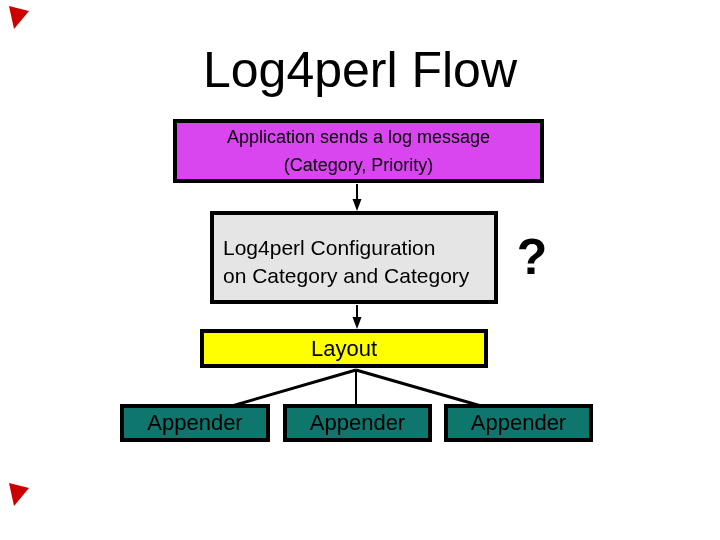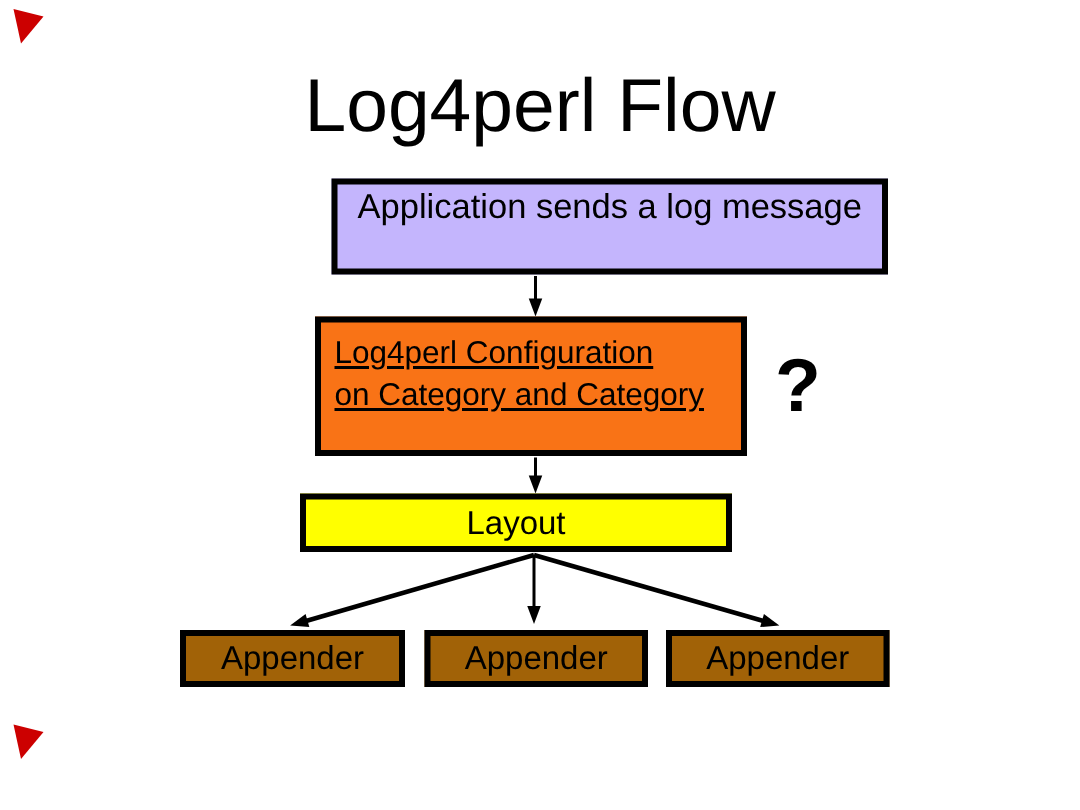--- a/index.html
+++ b/index.html
@@ -24,54 +24,52 @@
 
   .node {
     position: absolute;
     box-sizing: border-box;
     border: 4px solid #000000;
     color: #000000;
   }
 
   .app-box {
     left: 173px; top: 119px; width: 371px; height: 64px;
-    background: #c4b5fd;
-    font-size: 23px; line-height: 28px;
+    background: #d946ef;
+    font-size: 18px; line-height: 28px;
     text-align: center;
     white-space: nowrap;
-    margin-left: 48px;
   }
 
   .config-box {
     left: 210px; top: 211px; width: 288px; height: 93px;
-    background: #f97316;
+    background: #e5e5e5;
     font-size: 21px; line-height: 28px;
-    padding: 7px 0 0 9px;
+    padding: 19px 0 0 9px;
     text-align: left;
     white-space: nowrap;
-    text-decoration: underline;
   }
 
   .question-mark {
     position: absolute; left: 500px; top: 231px; width: 64px;
     text-align: center;
     font-size: 50px; line-height: 52px; font-weight: bold;
     color: #000000;
   }
 
   .layout-box {
     left: 200px; top: 329px; width: 288px; height: 39px;
     background: #ffff00;
     font-size: 22px; line-height: 31px;
     text-align: center;
   }
 
   .appender-box {
-    top: 420px; height: 38px;
-    background: #a16207;
+    top: 404px; height: 38px;
+    background: #0f766e;
     font-size: 22px; line-height: 30px;
     text-align: center;
   }
   .appender-1 { left: 120px; width: 150px; }
   .appender-2 { left: 283px; width: 149px; }
   .appender-3 { left: 444px; width: 149px; }
 
   .arrows-svg {
     position: absolute; left: 0; top: 0; width: 720px; height: 540px;
     pointer-events: none;
@@ -111,20 +109,21 @@
 
     <line x1="356" y1="370" x2="204" y2="414" stroke="#000000" stroke-width="3" marker-end="url(#ah)"></line>
 
     <line x1="356" y1="371" x2="356" y2="405" stroke="#000000" stroke-width="2" marker-end="url(#ah)"></line>
 
     <line x1="356" y1="370" x2="509" y2="414" stroke="#000000" stroke-width="3" marker-end="url(#ah)"></line>
   </svg>
 
   <div class="node app-box">
     <div>Application sends a log message</div>
+    <div>(Category, Priority)</div>
   </div>
 
   <div class="node config-box">
     <div>Log4perl Configuration</div>
     <div>on Category and Category</div>
   </div>
 
   <div class="question-mark">?</div>
 
   <div class="node layout-box">Layout</div>

